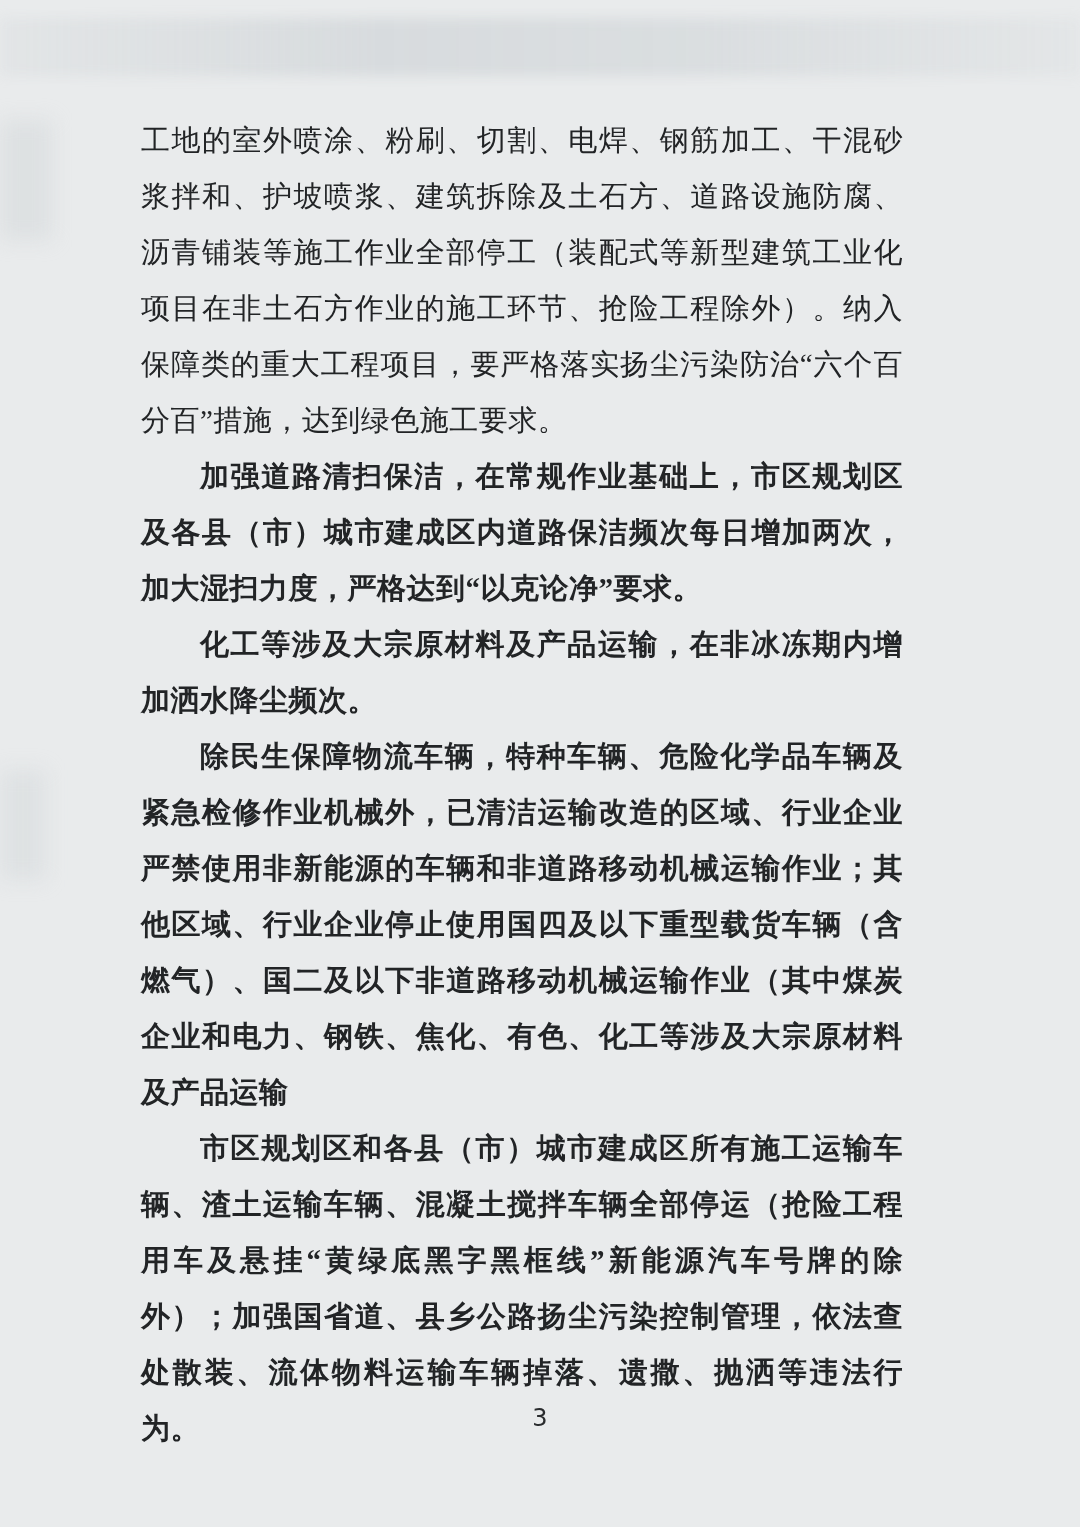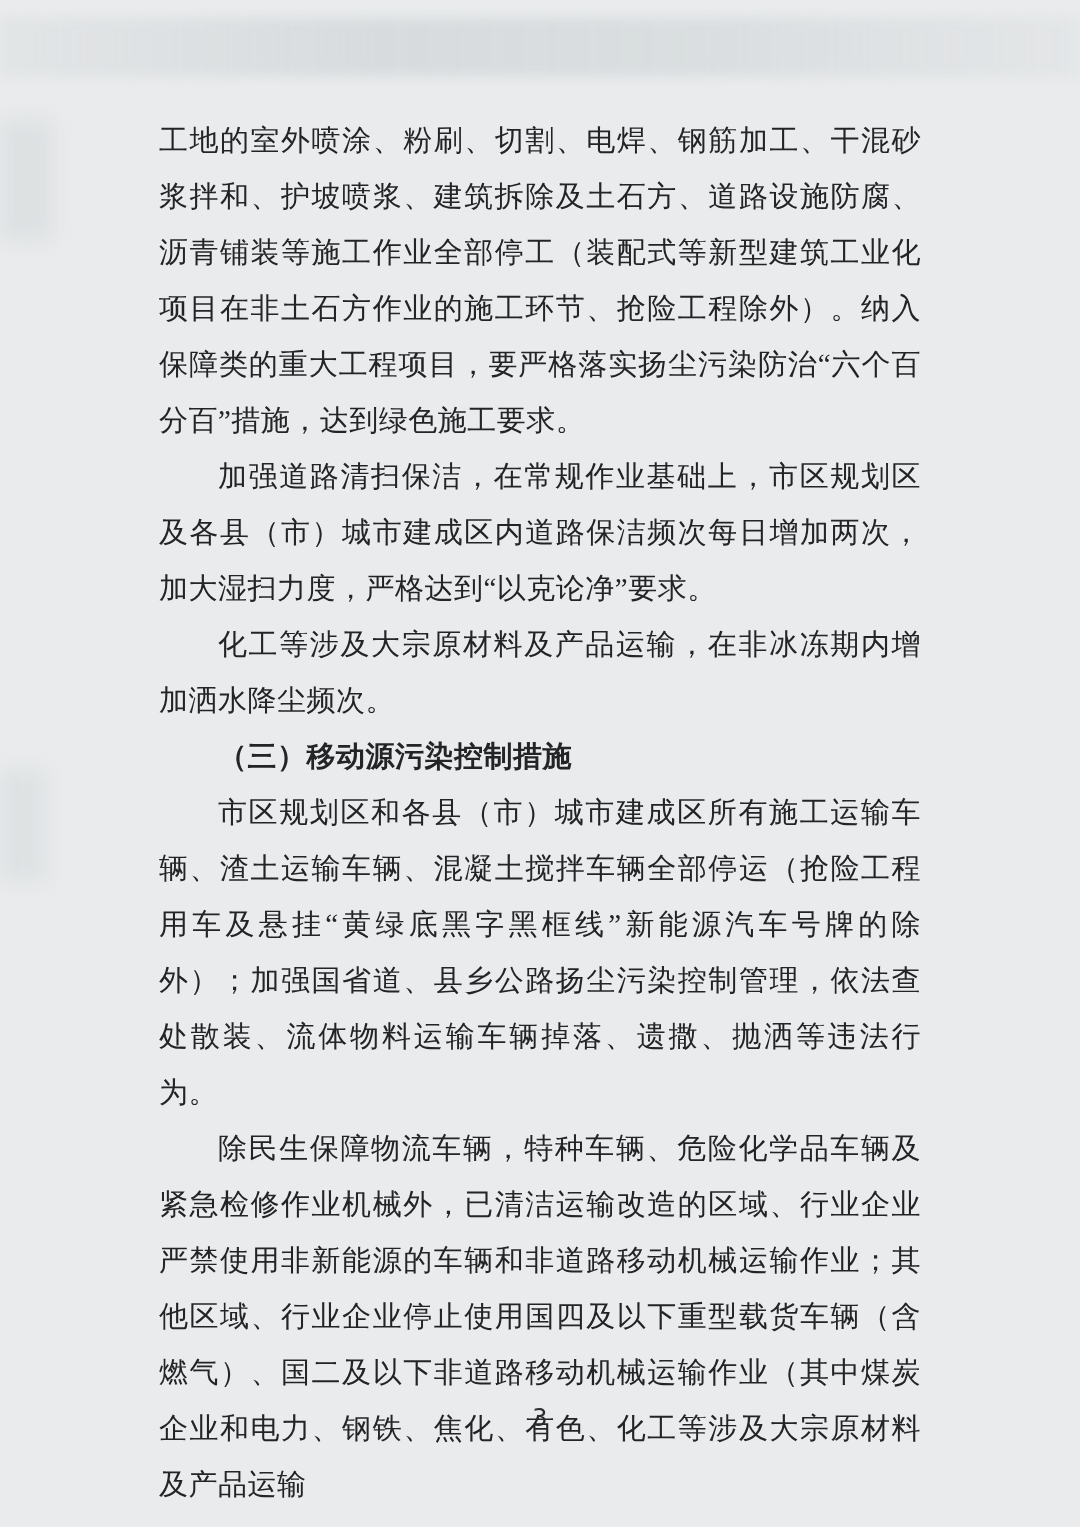--- a/index.html
+++ b/index.html
@@ -35,34 +35,34 @@
   .scan-smudge-left2 {
     position: absolute;
     left: 0; top: 770px;
     width: 46px; height: 110px;
     background: rgba(200,206,210,0.30);
     filter: blur(10px);
     pointer-events: none;
   }
   .page-content {
     position: absolute;
-    left: 159px;
+    left: 141px;
     top: 112px;
     width: 762px;
   }
   .para {
     margin: 0;
     font-size: 29px;
     line-height: 56px;
     color: #222426;
     text-align: justify;
     text-justify: inter-ideograph;
     letter-spacing: 0.5px;
   }
-  .para.indent { text-indent: 59px; }
+  .para.indent { text-indent: 59px; font-weight: bold; }
   .para.heading { font-weight: bold; }
   .page-number {
     position: absolute;
     left: 0; right: 0;
     top: 1404px;
     text-align: center;
     font-size: 24px;
     color: #2a2c2e;
     font-family: "DejaVu Sans", "Liberation Sans", sans-serif;
   }
@@ -71,18 +71,17 @@
 <body>
 
 <div class="scan-band-top"></div>
 <div class="scan-smudge-left"></div>
 <div class="scan-smudge-left2"></div>
 
 <div class="page-content" id="paragraph-container">
     <p class="para">工地的室外喷涂、粉刷、切割、电焊、钢筋加工、干混砂浆拌和、护坡喷浆、建筑拆除及土石方、道路设施防腐、沥青铺装等施工作业全部停工（装配式等新型建筑工业化项目在非土石方作业的施工环节、抢险工程除外）。纳入保障类的重大工程项目，要严格落实扬尘污染防治“六个百分百”措施，达到绿色施工要求。</p>
     <p class="para indent">加强道路清扫保洁，在常规作业基础上，市区规划区及各县（市）城市建成区内道路保洁频次每日增加两次，加大湿扫力度，严格达到“以克论净”要求。</p>
     <p class="para indent">化工等涉及大宗原材料及产品运输，在非冰冻期内增加洒水降尘频次。</p>
-    <p class="para indent heading">（三）移动源污染控制措施</p>
+    <p class="para indent">除民生保障物流车辆，特种车辆、危险化学品车辆及紧急检修作业机械外，已清洁运输改造的区域、行业企业严禁使用非新能源的车辆和非道路移动机械运输作业；其他区域、行业企业停止使用国四及以下重型载货车辆（含燃气）、国二及以下非道路移动机械运输作业（其中煤炭企业和电力、钢铁、焦化、有色、化工等涉及大宗原材料及产品运输</p>
     <p class="para indent">市区规划区和各县（市）城市建成区所有施工运输车辆、渣土运输车辆、混凝土搅拌车辆全部停运（抢险工程用车及悬挂“黄绿底黑字黑框线”新能源汽车号牌的除外）；加强国省道、县乡公路扬尘污染控制管理，依法查处散装、流体物料运输车辆掉落、遗撒、抛洒等违法行为。</p>
-    <p class="para indent">除民生保障物流车辆，特种车辆、危险化学品车辆及紧急检修作业机械外，已清洁运输改造的区域、行业企业严禁使用非新能源的车辆和非道路移动机械运输作业；其他区域、行业企业停止使用国四及以下重型载货车辆（含燃气）、国二及以下非道路移动机械运输作业（其中煤炭企业和电力、钢铁、焦化、有色、化工等涉及大宗原材料及产品运输</p>
   </div>
 
 <div class="page-number">3</div>
 
 </body></html>

